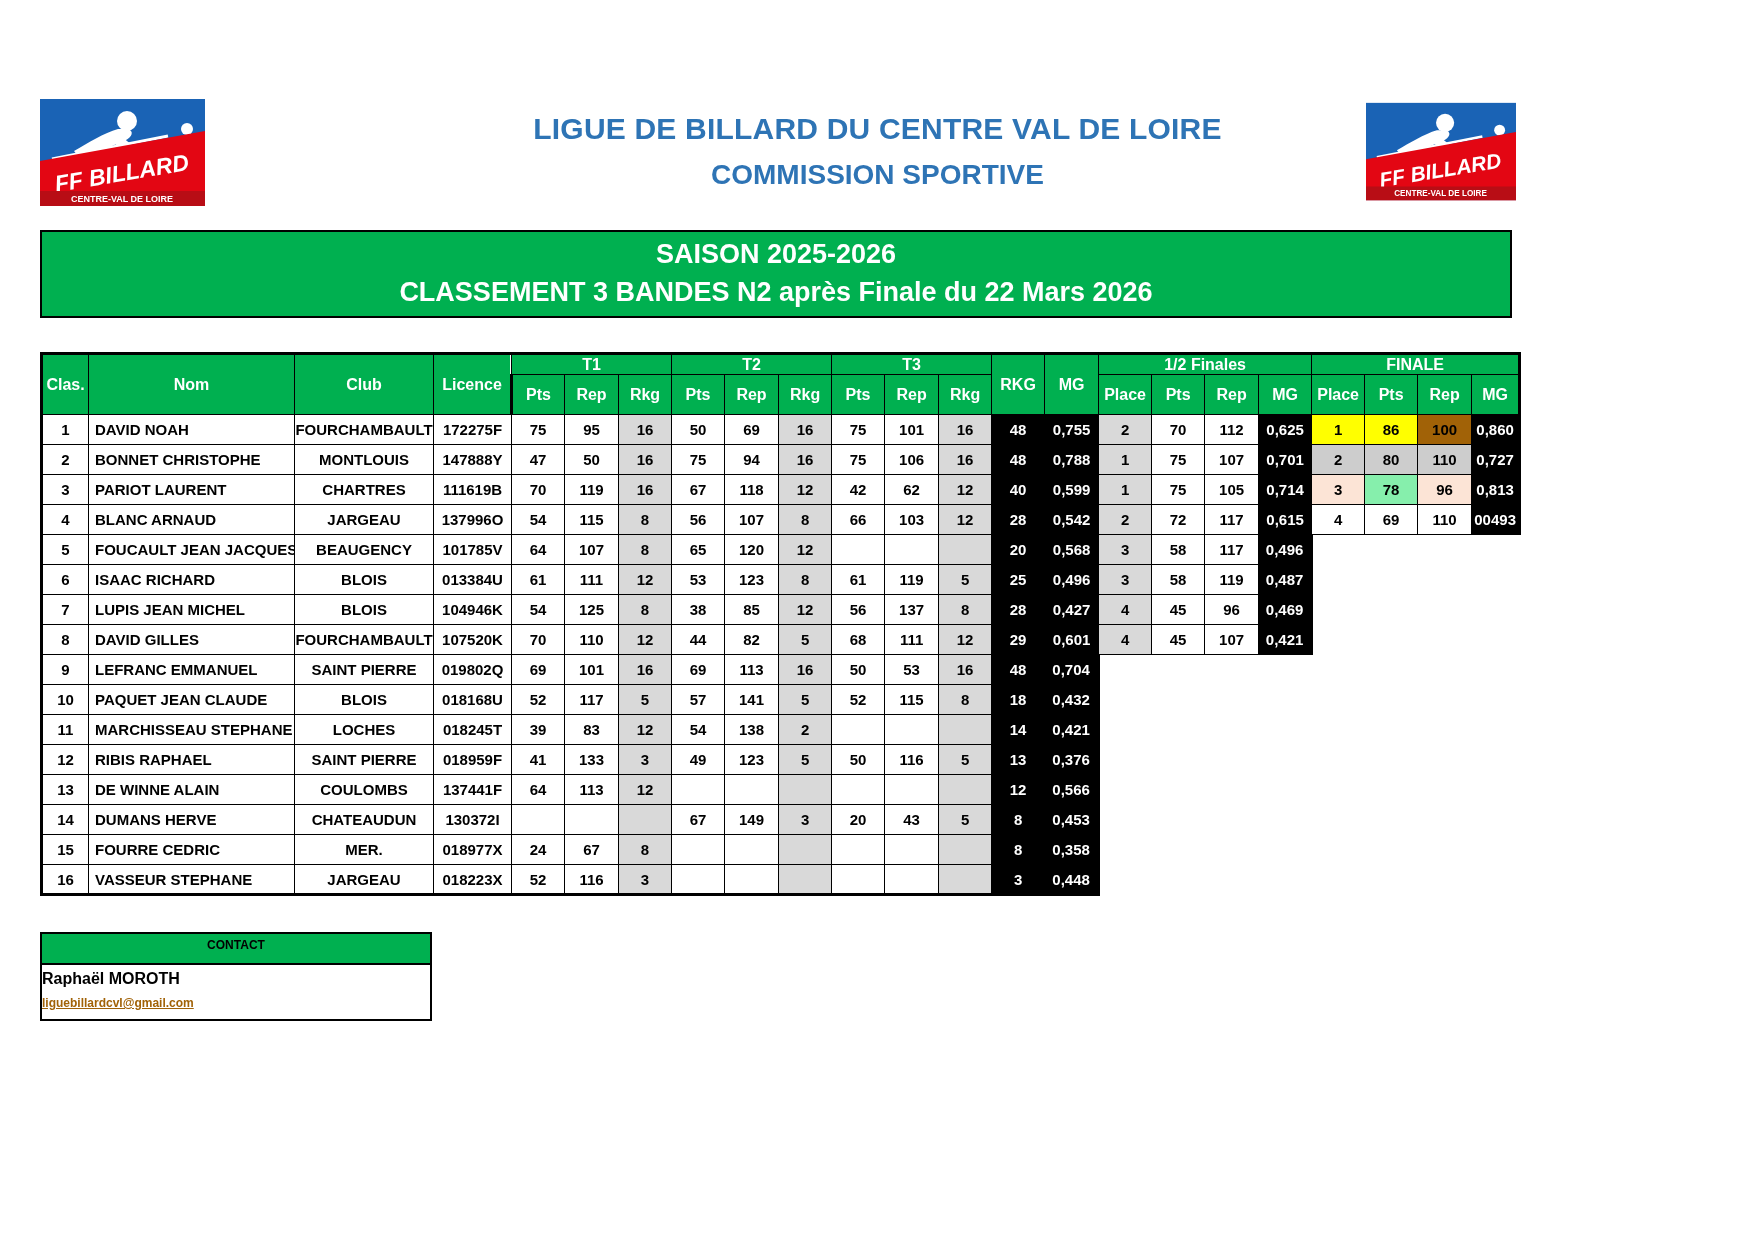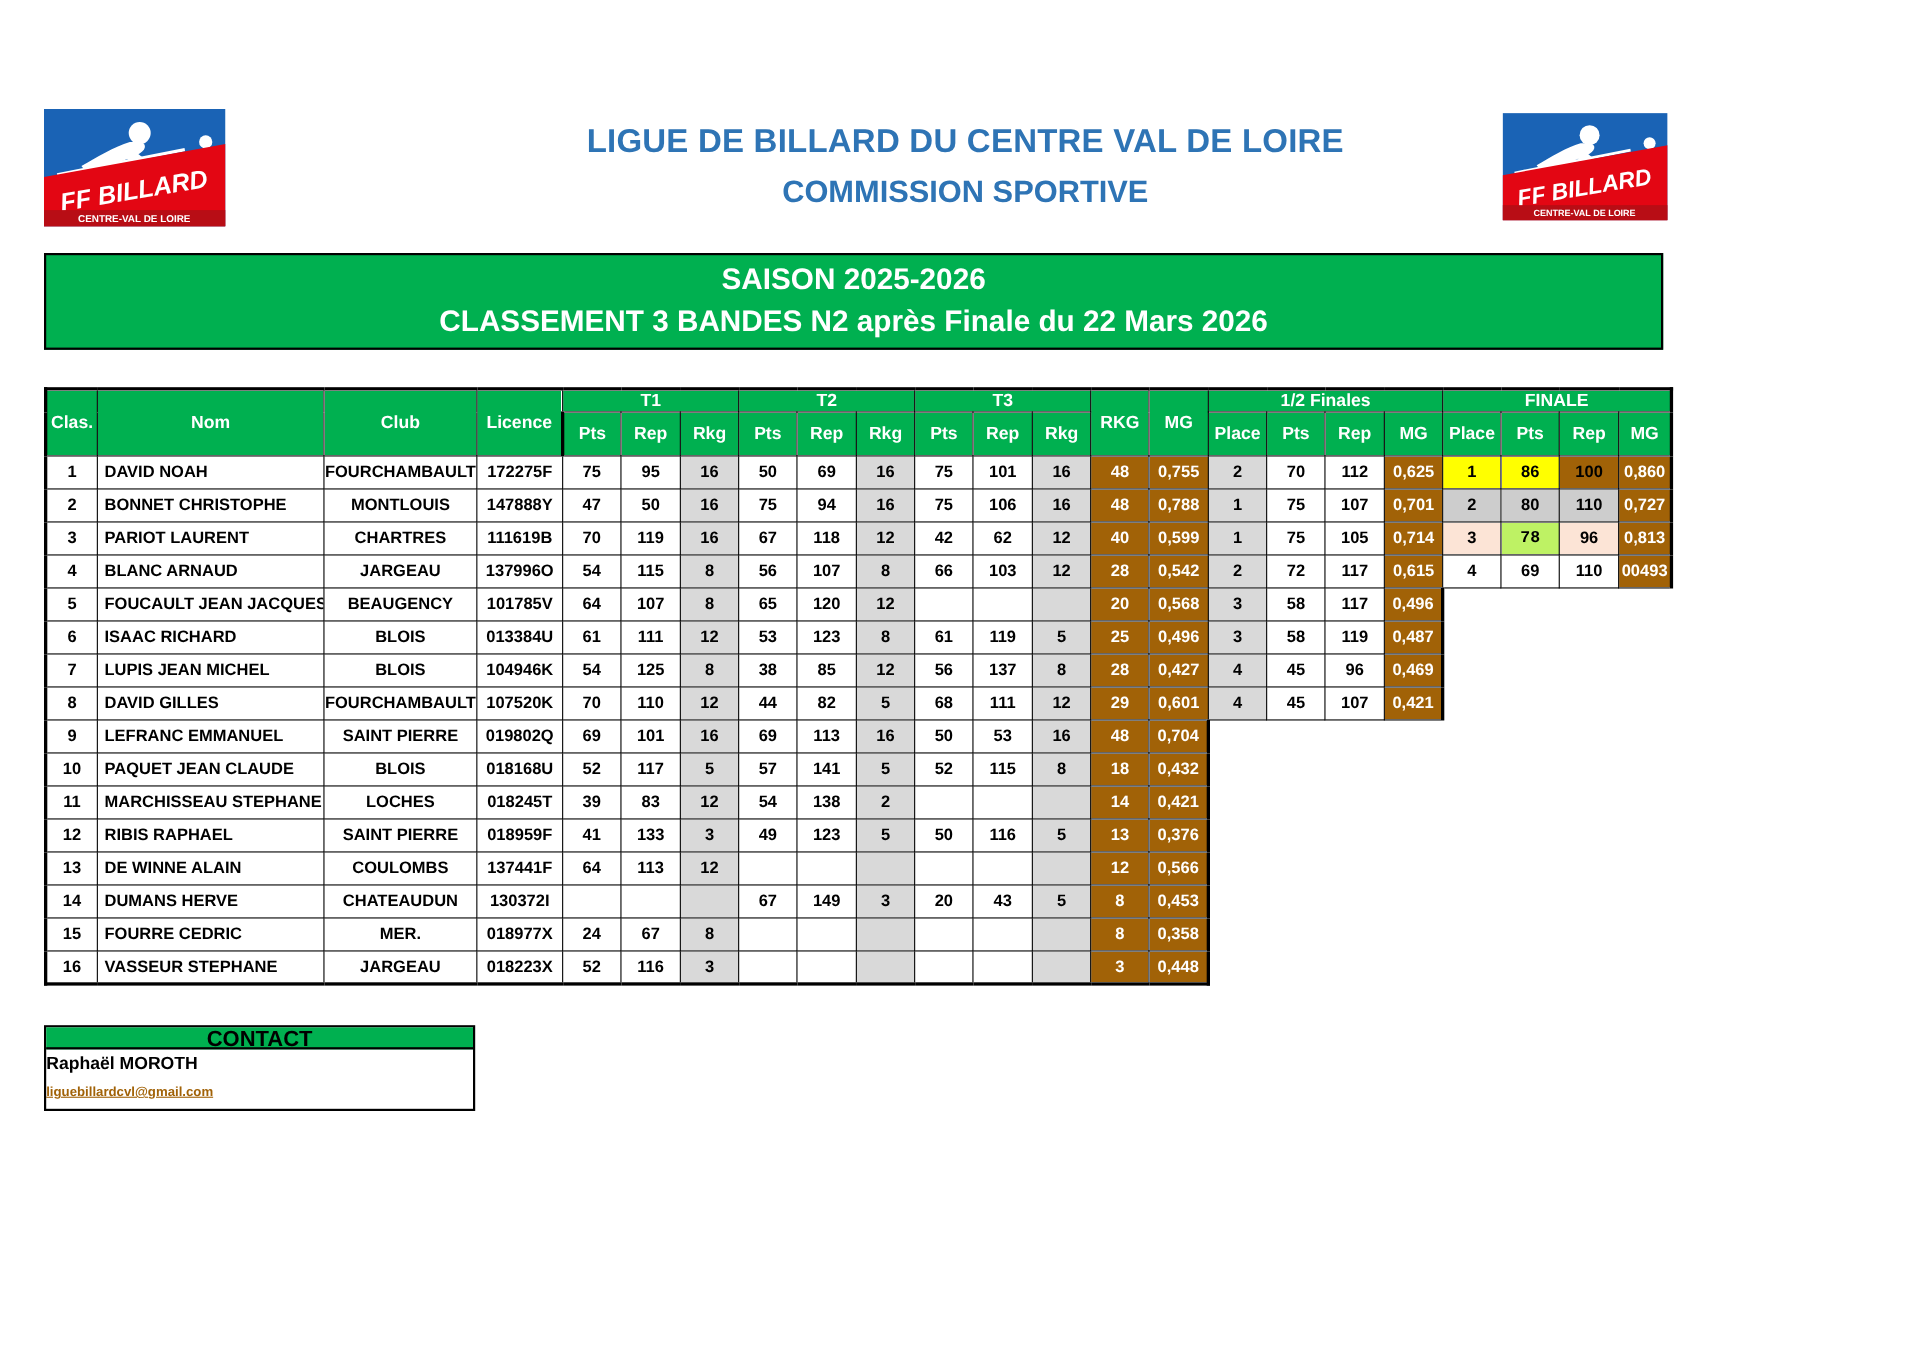--- a/index.html
+++ b/index.html
@@ -35,35 +35,35 @@
   .rank-table th, .rank-table td {
     border: 1.5px solid #000; text-align: center; padding: 0;
     overflow: hidden; white-space: nowrap;
   }
   .rank-table thead tr:first-child th { height: 21px; font-size: 16px; }
   .rank-table thead tr:last-child th  { height: 40px; font-size: 16px; }
   .rank-table th { background: #00B050; color: #fff; }
   .rank-table td { height: 30px; font-size: 15px; background: #fff; }
   td.c-nom { text-align: left; padding-left: 6px; font-size: 15px; }
   td.c-gray  { background: #D9D9D9; }
-  td.c-green { background: #a16207; color: #fff; }
+  td.c-green { background: #000000; color: #fff; }
   td.ghost   { border: none; background: transparent; }
   .rank-table thead tr:first-child th { border-top: 3px solid #000; }
   .rank-table th:first-child, .rank-table td:first-child { border-left: 3px solid #000; }
   .rank-table tbody tr:last-child td:not(.ghost) { border-bottom: 3px solid #000; }
   .edge-r { border-right: 3px solid #000 !important; margin-top: 48px; }
 
   
   .info-box { position: absolute; top: 932px; border: 2px solid #000; background: #fff; }
   .contact-box { left: 40px; width: 392px; }
   .obs-box { left: 510px; width: 532px; }
   .box-header {
     background: #00B050; border-bottom: 2px solid #000;
-    text-align: center; font-weight: bold; font-size: 20px; color: #000;
-    height: 20px; line-height: 23px;
+    text-align: center; font-weight: bold; font-size: 12px; color: #000;
+    height: 31px; line-height: 23px;
   }
   .box-body { text-align: left; padding: 2px 0 4px 0; }
   .box-line { font-weight: bold; font-size: 16px; line-height: 24px; color: #000; }
   .email-link { color: #a16207; text-decoration: underline; cursor: pointer; font-weight: bold; font-size: 12px; line-height: 24px; display: inline-block; }
 </style>
 </head>
 <body>
 
 <div class="page">
 
@@ -232,21 +232,21 @@
           <td>42</td>
           <td>62</td>
           <td class="c-gray">12</td>
           <td class="c-green">40</td>
           <td class="c-green">0,599</td>
           <td class="c-gray">1</td>
           <td>75</td>
           <td>105</td>
           <td class="c-green">0,714</td>
           <td style="background: rgb(252, 228, 214);">3</td>
-          <td style="background: #bef264; font-family: Liberation Mono, monospace;">78</td>
+          <td style="background: #86efac;">78</td>
           <td style="background: rgb(252, 228, 214);">96</td>
           <td class="c-green edge-r">0,813</td>
         </tr>
         <tr>
           <td>4</td>
           <td class="c-nom">BLANC ARNAUD</td>
           <td>JARGEAU</td>
           <td>137996O</td>
           <td>54</td>
           <td>115</td>

